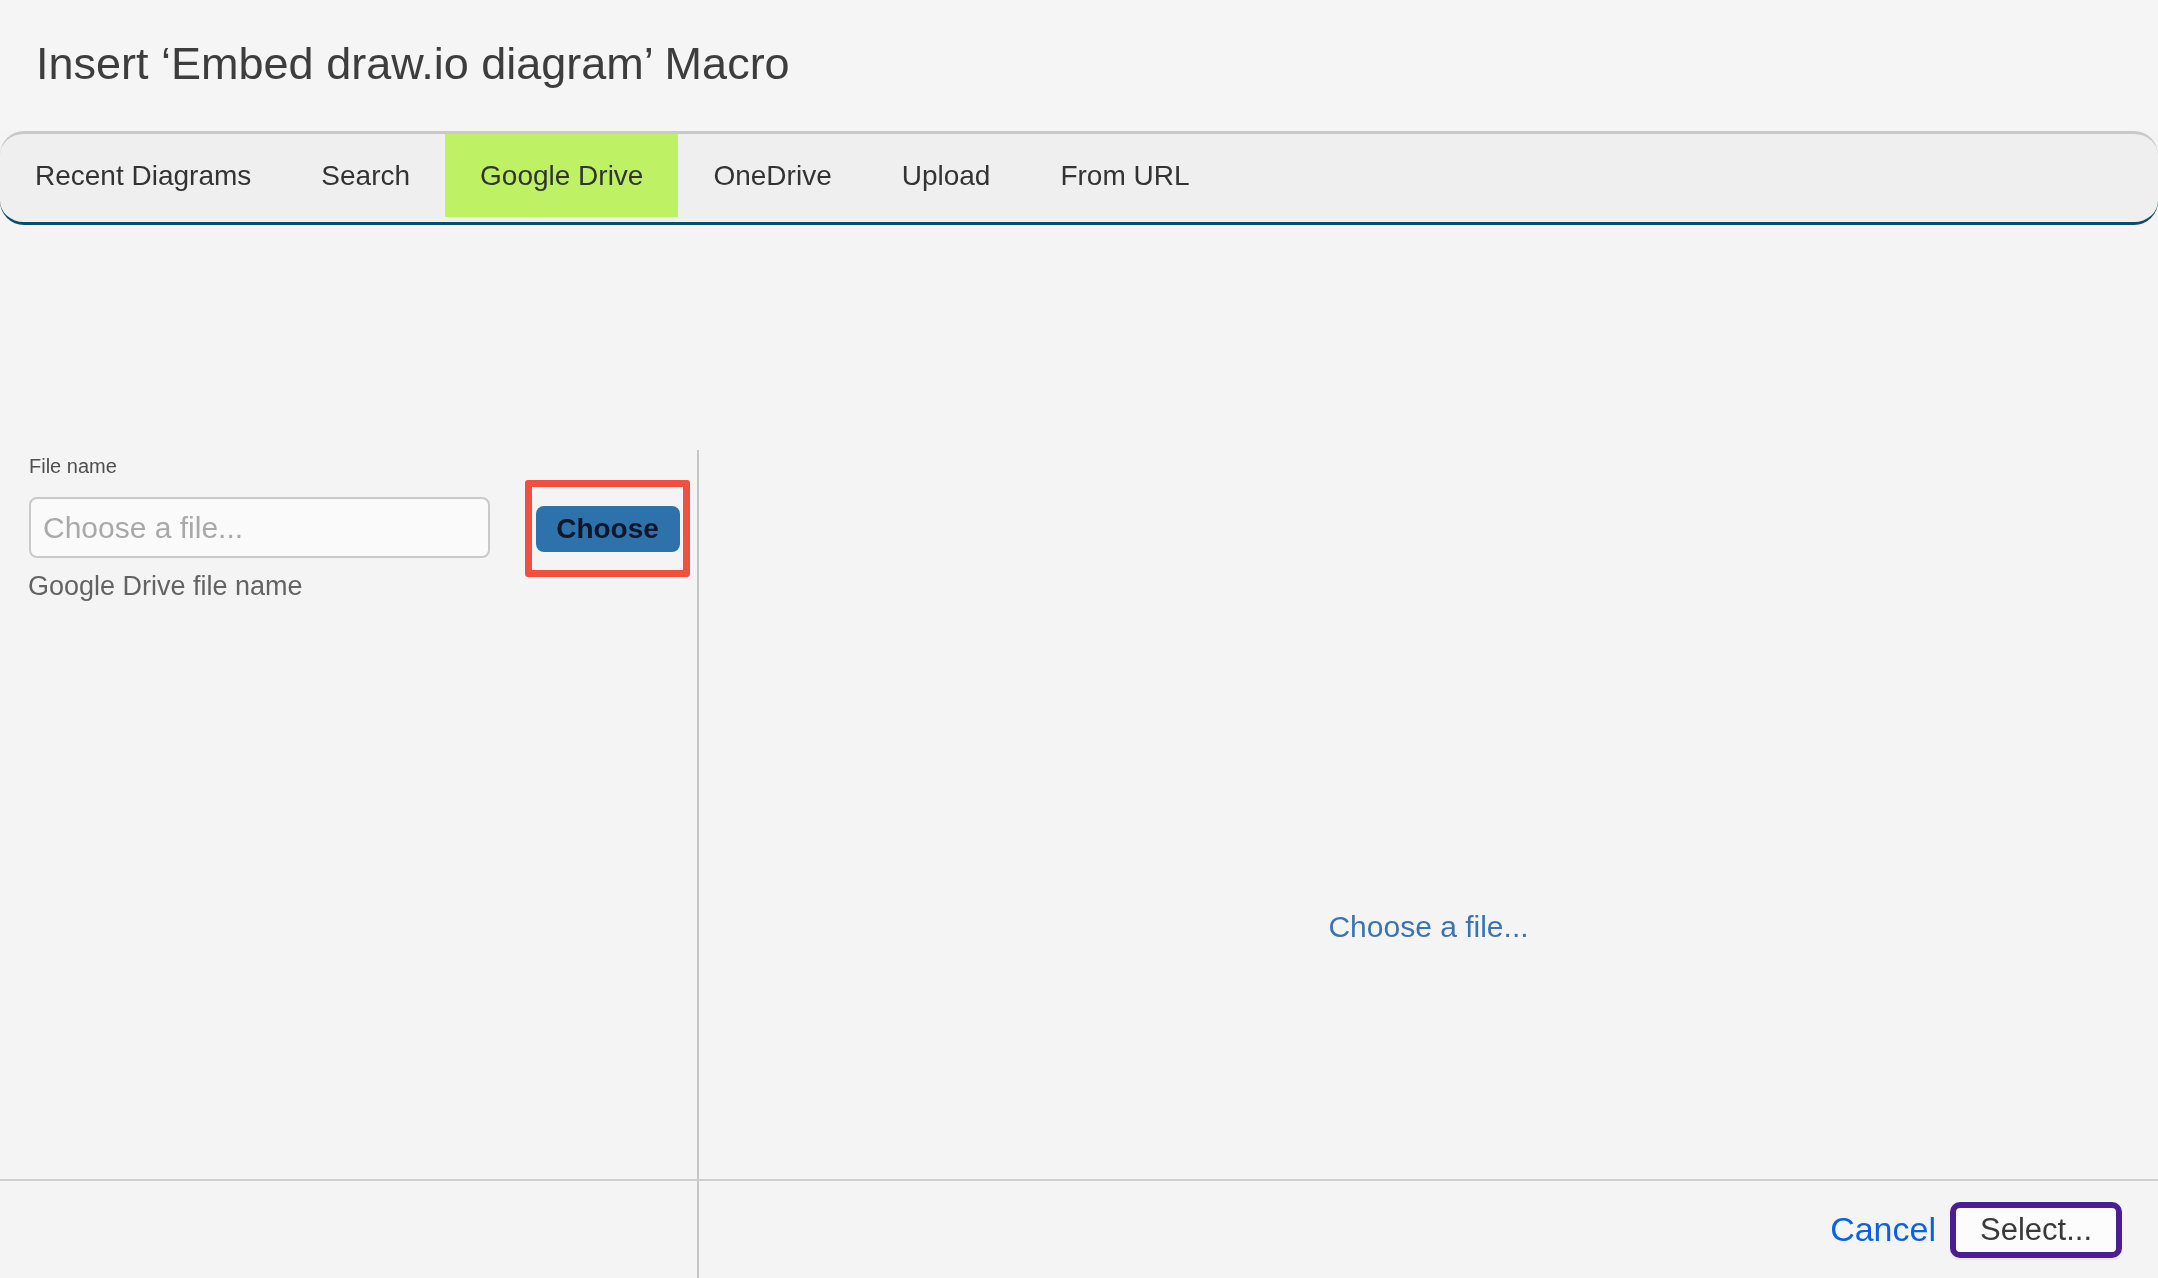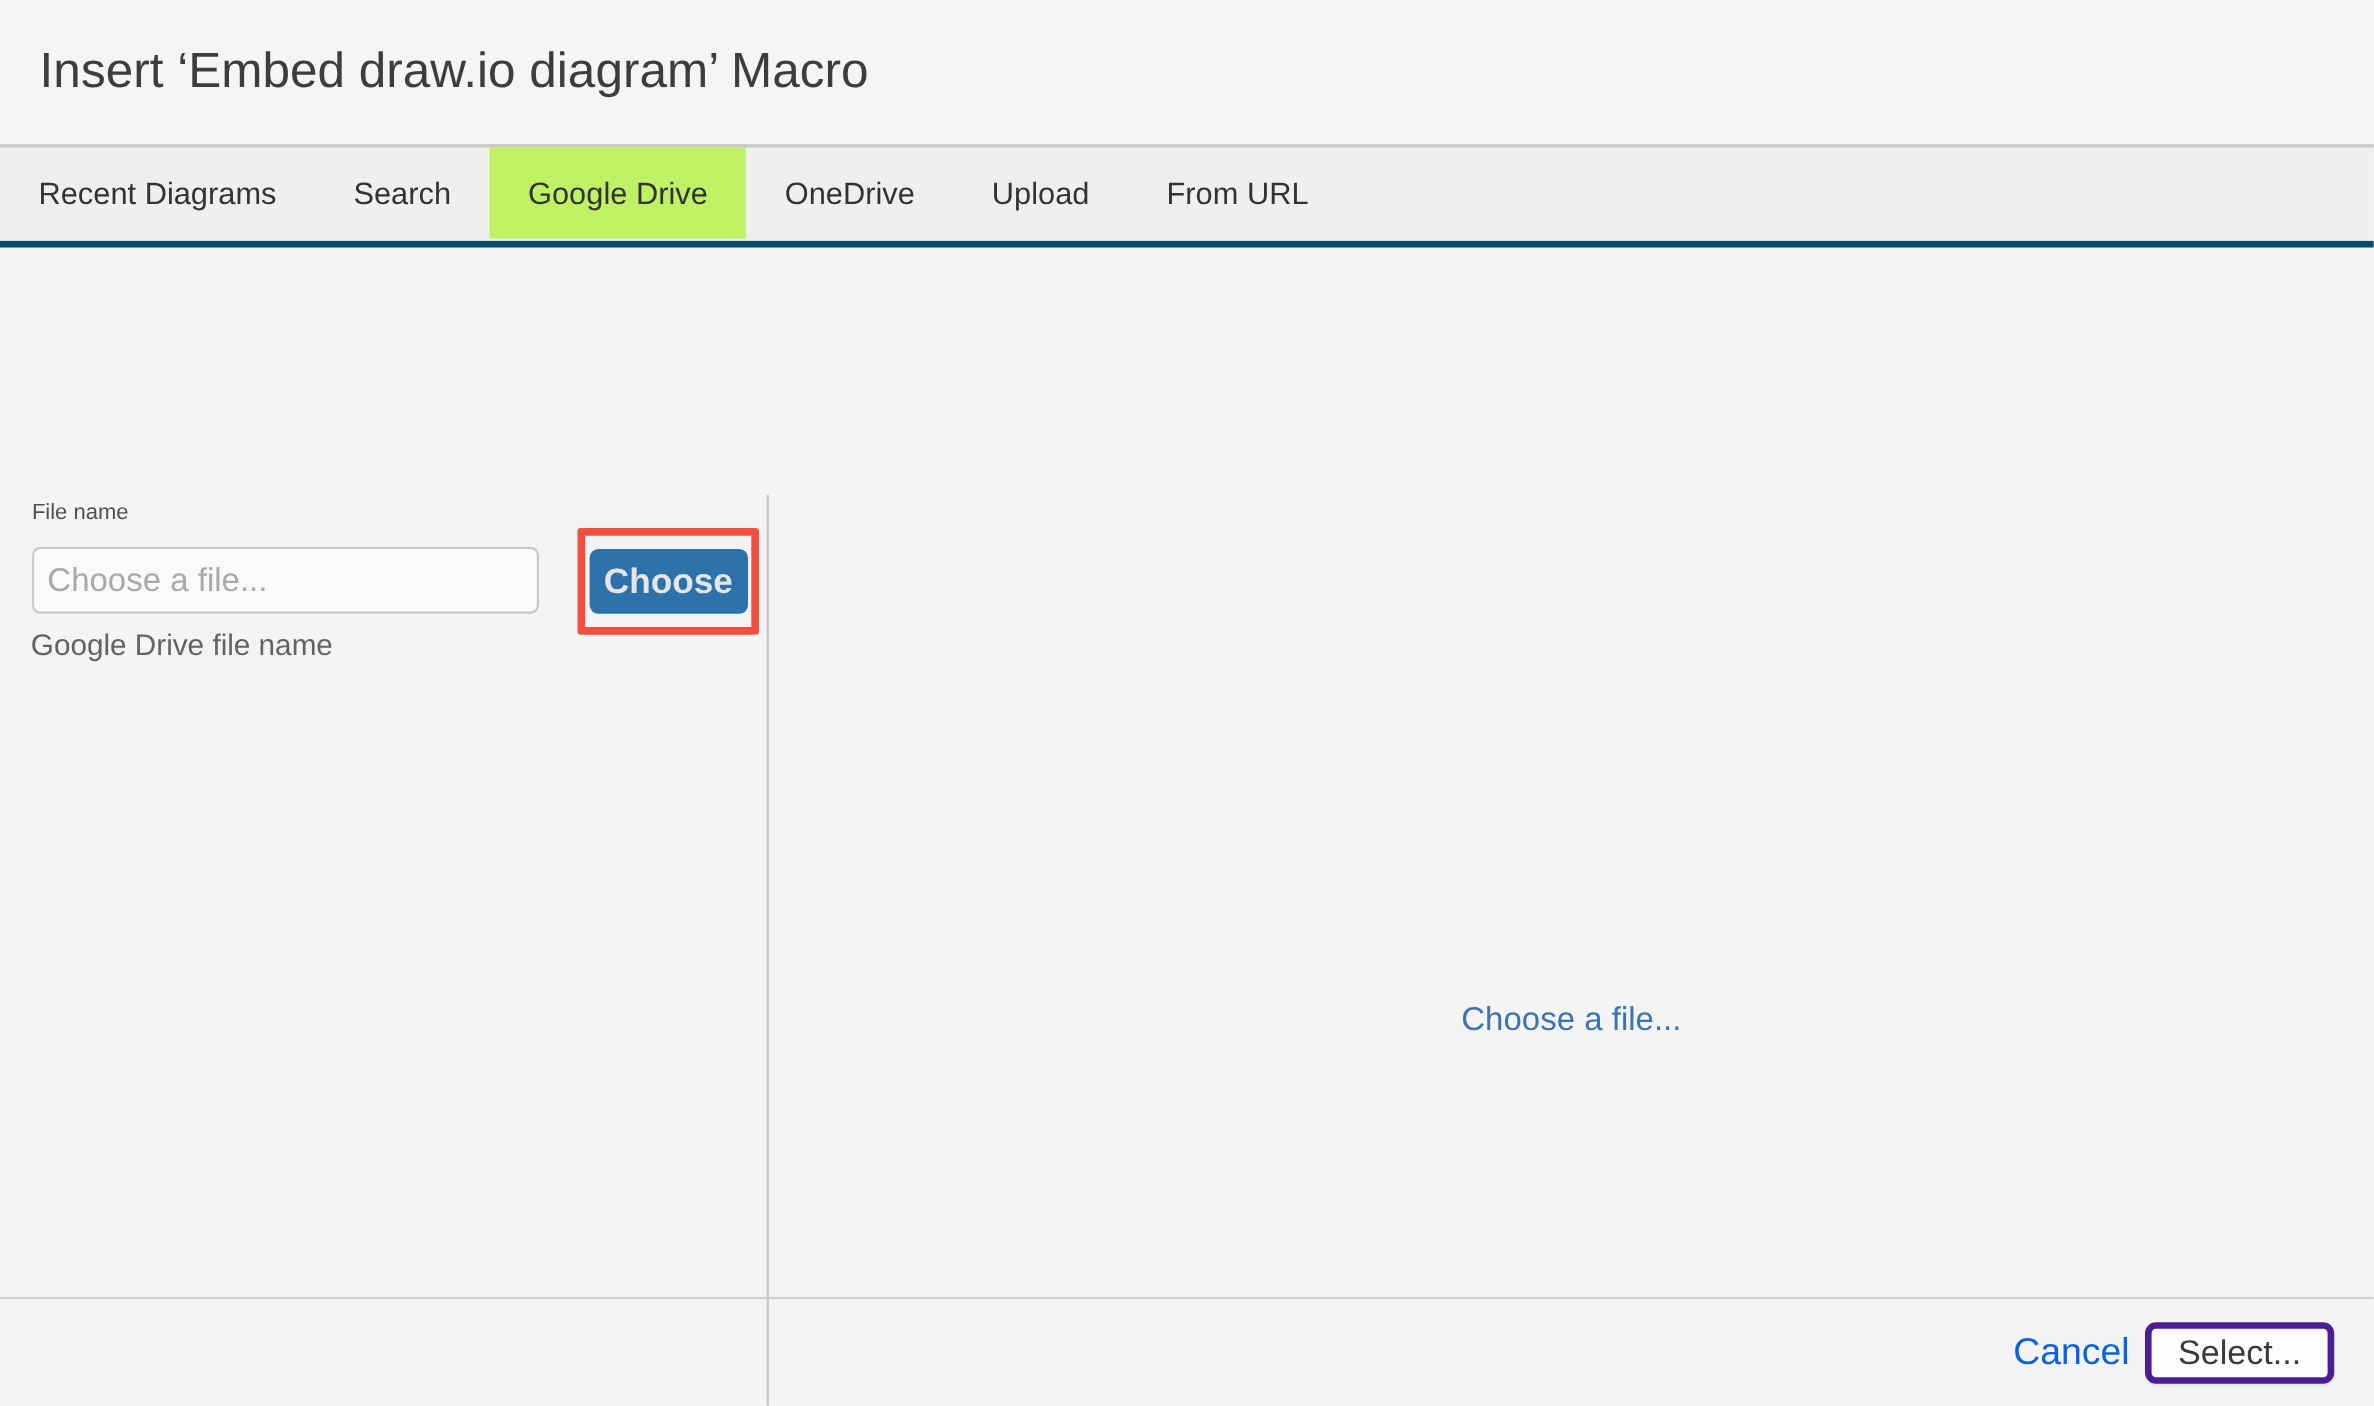--- a/index.html
+++ b/index.html
@@ -17,22 +17,22 @@
     position: absolute; left: 36px; top: 38px;
     font-size: 45px; color: #3d3d3d; white-space: nowrap; text-align: right;
   }
 
   
   .tab-bar {
     position: absolute; top: 131px; left: 0; right: 0;
     height: 94px; box-sizing: border-box;
     background: #efefef;
     border-top: 3px solid #c9c9c9;
-    border-bottom: 6px solid #0c4a6e;
-    display: flex; align-items: flex-start;
+    border-bottom: 3px solid #0c4a6e;
+    display: flex; align-items: flex-start; border-radius: 24px;
   }
   .tab {
     height: 83px; padding: 0 35px;
     display: flex; align-items: center;
     font-size: 28px; color: #333;
     cursor: pointer; white-space: nowrap;
   }
   .tab.selected { background: #bef264; }
 
   
@@ -58,23 +58,23 @@
   }
   .file-name-input::placeholder { color: #a9a9a9; opacity: 1; }
 
   .highlight-box {
     position: absolute; left: 525px; top: 255px;
     width: 165px; height: 97px; box-sizing: border-box;
     border: 7px solid #f0503f; border-radius: 3px;
     display: flex; align-items: center; justify-content: center;
   }
   .choose-button {
-    width: 144px; height: 59px;
+    width: 144px; height: 46px;
     background: #2e72ac; border: none; border-radius: 8px;
-    color: #e5e5e5; font-family: inherit; font-size: 32px; font-weight: bold;
+    color: #0f172a; font-family: inherit; font-size: 28px; font-weight: bold;
     cursor: pointer;
   }
   .helper-text {
     position: absolute; left: 28px; top: 346px;
     font-size: 27px; color: #636363;
   }
 
   
   .right-pane {
     position: absolute; left: 699px; top: 225px;

